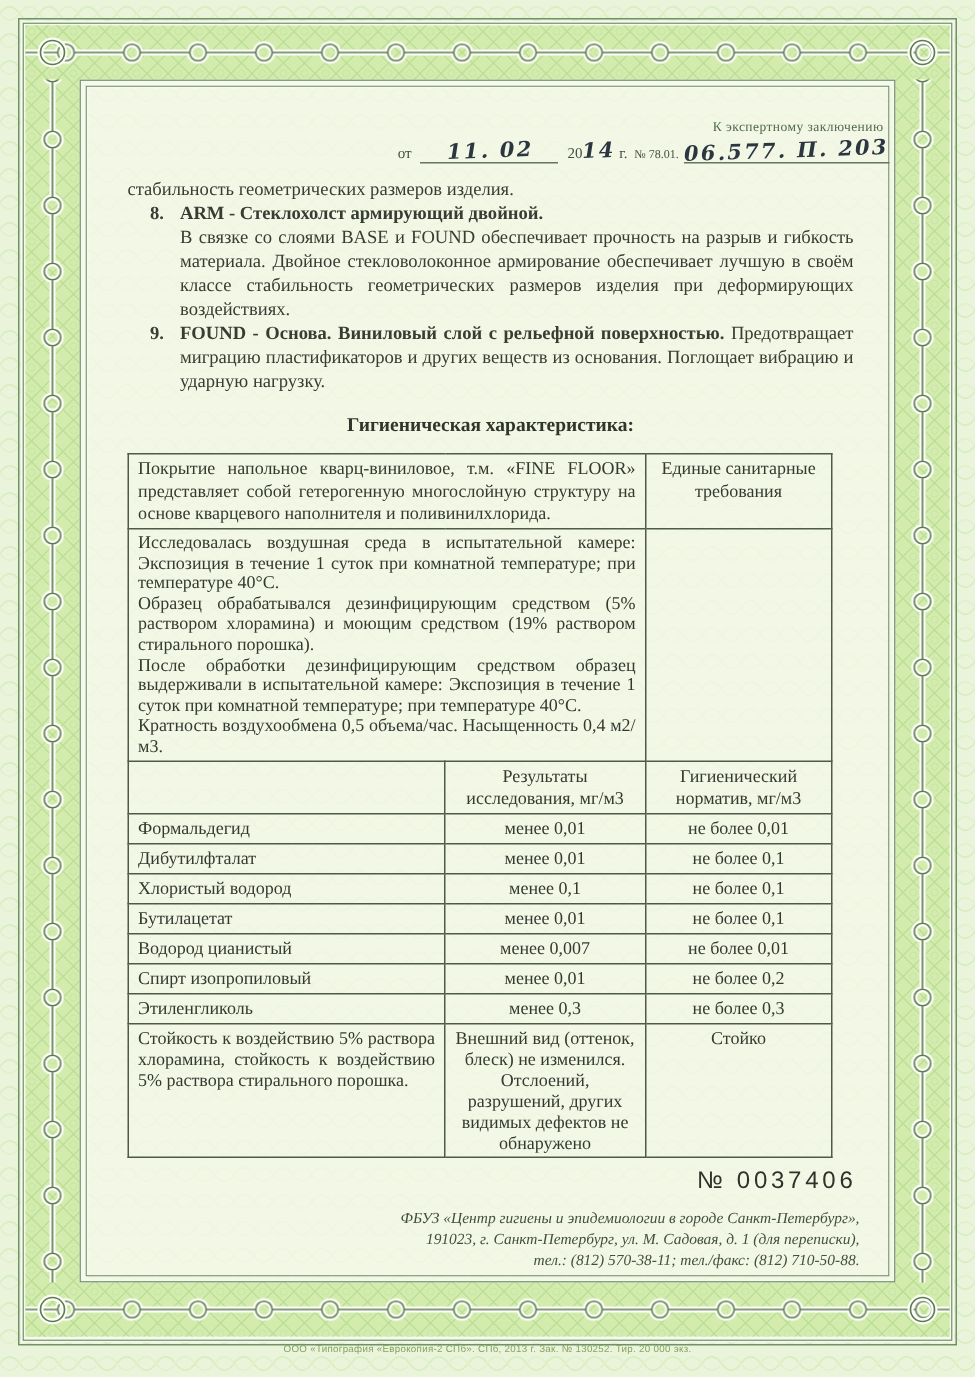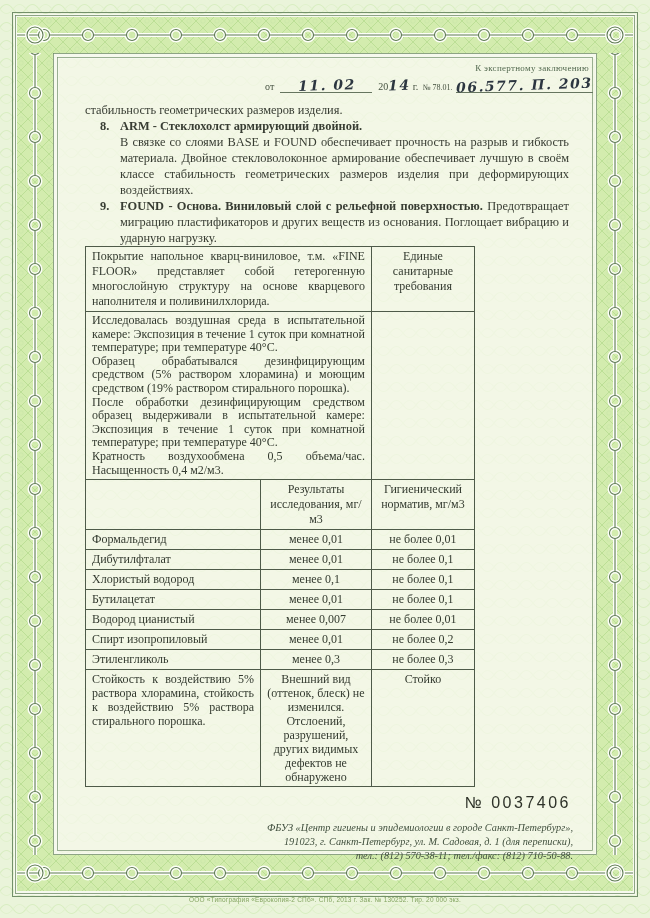--- a/index.html
+++ b/index.html
@@ -4,40 +4,40 @@
 <style>
   html,body{margin:0;padding:0;background:#dfead0;}
   .page{
     position:relative;width:650px;height:918px;margin:0 auto;overflow:hidden;
     background:#eaf4da;
     font-family:"Liberation Serif", serif;color:#383d33;
   }
   .frame{position:absolute;left:0;top:0;width:650px;height:918px;}
   .content{position:absolute;left:59px;top:59px;width:536px;height:794px;}
 
-  .header-note{margin:4px 6px 0 0;text-align:right;font-size:9px;color:#53694f;letter-spacing:.3px;}
+  .header-note{margin:20px 6px 0 0;text-align:right;font-size:9px;color:#53694f;letter-spacing:.3px;}
   .date-line{margin:5px 2px 0 0;text-align:right;white-space:nowrap;font-size:10px;color:#44503f;}
   .uline{display:inline-block;border-bottom:1px solid #66755f;text-align:center;vertical-align:baseline;}
   .w95{min-width:92px;margin:0 6px;}
   .w115{min-width:112px;margin-left:4px;}
   .hw{display:inline-block;font-family:"DejaVu Serif", serif;font-style:italic;font-weight:bold;
       font-size:14px;letter-spacing:1.5px;color:#2c3640;transform:rotate(-2deg);line-height:14px;}
   .dl-no{font-size:8px;margin-left:2px;}
   .dl-g{margin-left:2px;}
 
   .bodytext{margin:9px 26px 0 26px;font-size:12.4px;line-height:16px;text-align:justify;}
   .cont{margin:0 0 0 35px;}
   .li{display:flex;}
   .num{width:20px;padding-left:15px;font-weight:bold;flex:0 0 auto;}
   .li .txt{flex:1;}
   .b{font-weight:bold;margin-top:37px;}
 
   .section-title{margin:13px 26px 11px 26px;text-align:center;font-weight:bold;font-size:13px;color:#31362c;}
 
-  table.hyg{width:390px;margin:0 26px;border-collapse:collapse;font-size:12px;line-height:15px;color:#333a2f;}
+  table.hyg{width:470px;margin:0 26px;border-collapse:collapse;font-size:12px;line-height:15px;color:#333a2f;}
   table.hyg td{border:1px solid #4e5a49;padding:2px 6px;vertical-align:top;}
   .just{text-align:justify;}
   .ctr{text-align:center;}
   td.slim{padding-top:1px;padding-bottom:1px;}
   td.method{line-height:13.6px;padding:2px 6px 3px 6px;}
   .mp{text-align:justify;}
   tr.final td{line-height:14px;}
 
   .serial{margin:7px 24px 0 0;text-align:right;font-family:"Liberation Sans", sans-serif;
           font-size:16px;letter-spacing:2.5px;color:#2e3229;padding-left:36px;}
@@ -135,20 +135,21 @@
         <span class="txt"><span class="b">ARM - Стеклохолст армирующий двойной.</span><br>
         <span>В связке со слоями BASE и FOUND обеспечивает прочность на разрыв и гибкость материала. Двойное стекловолоконное армирование обеспечивает лучшую в своём классе стабильность геометрических размеров изделия при деформирующих воздействиях.</span></span>
       </div>
       <div class="li">
         <span class="num">9.</span>
         <span class="txt"><span class="b">FOUND - Основа. Виниловый слой с рельефной поверхностью.</span>
         <span>Предотвращает миграцию пластификаторов и других веществ из основания. Поглощает вибрацию и ударную нагрузку.</span></span>
       </div>
     </div>
 
+    <div class="section-title">Гигиеническая характеристика:</div>
 
     <table class="hyg">
       <colgroup>
           <col style="width:45%">
           <col style="width:28.5%">
           <col style="width:26.5%">
         </colgroup>
       <tbody>
         <tr>
           <td colspan="2" class="just">Покрытие напольное кварц-виниловое, т.м. «FINE FLOOR» представляет собой гетерогенную многослойную структуру на основе кварцевого наполнителя и поливинилхлорида.</td>

